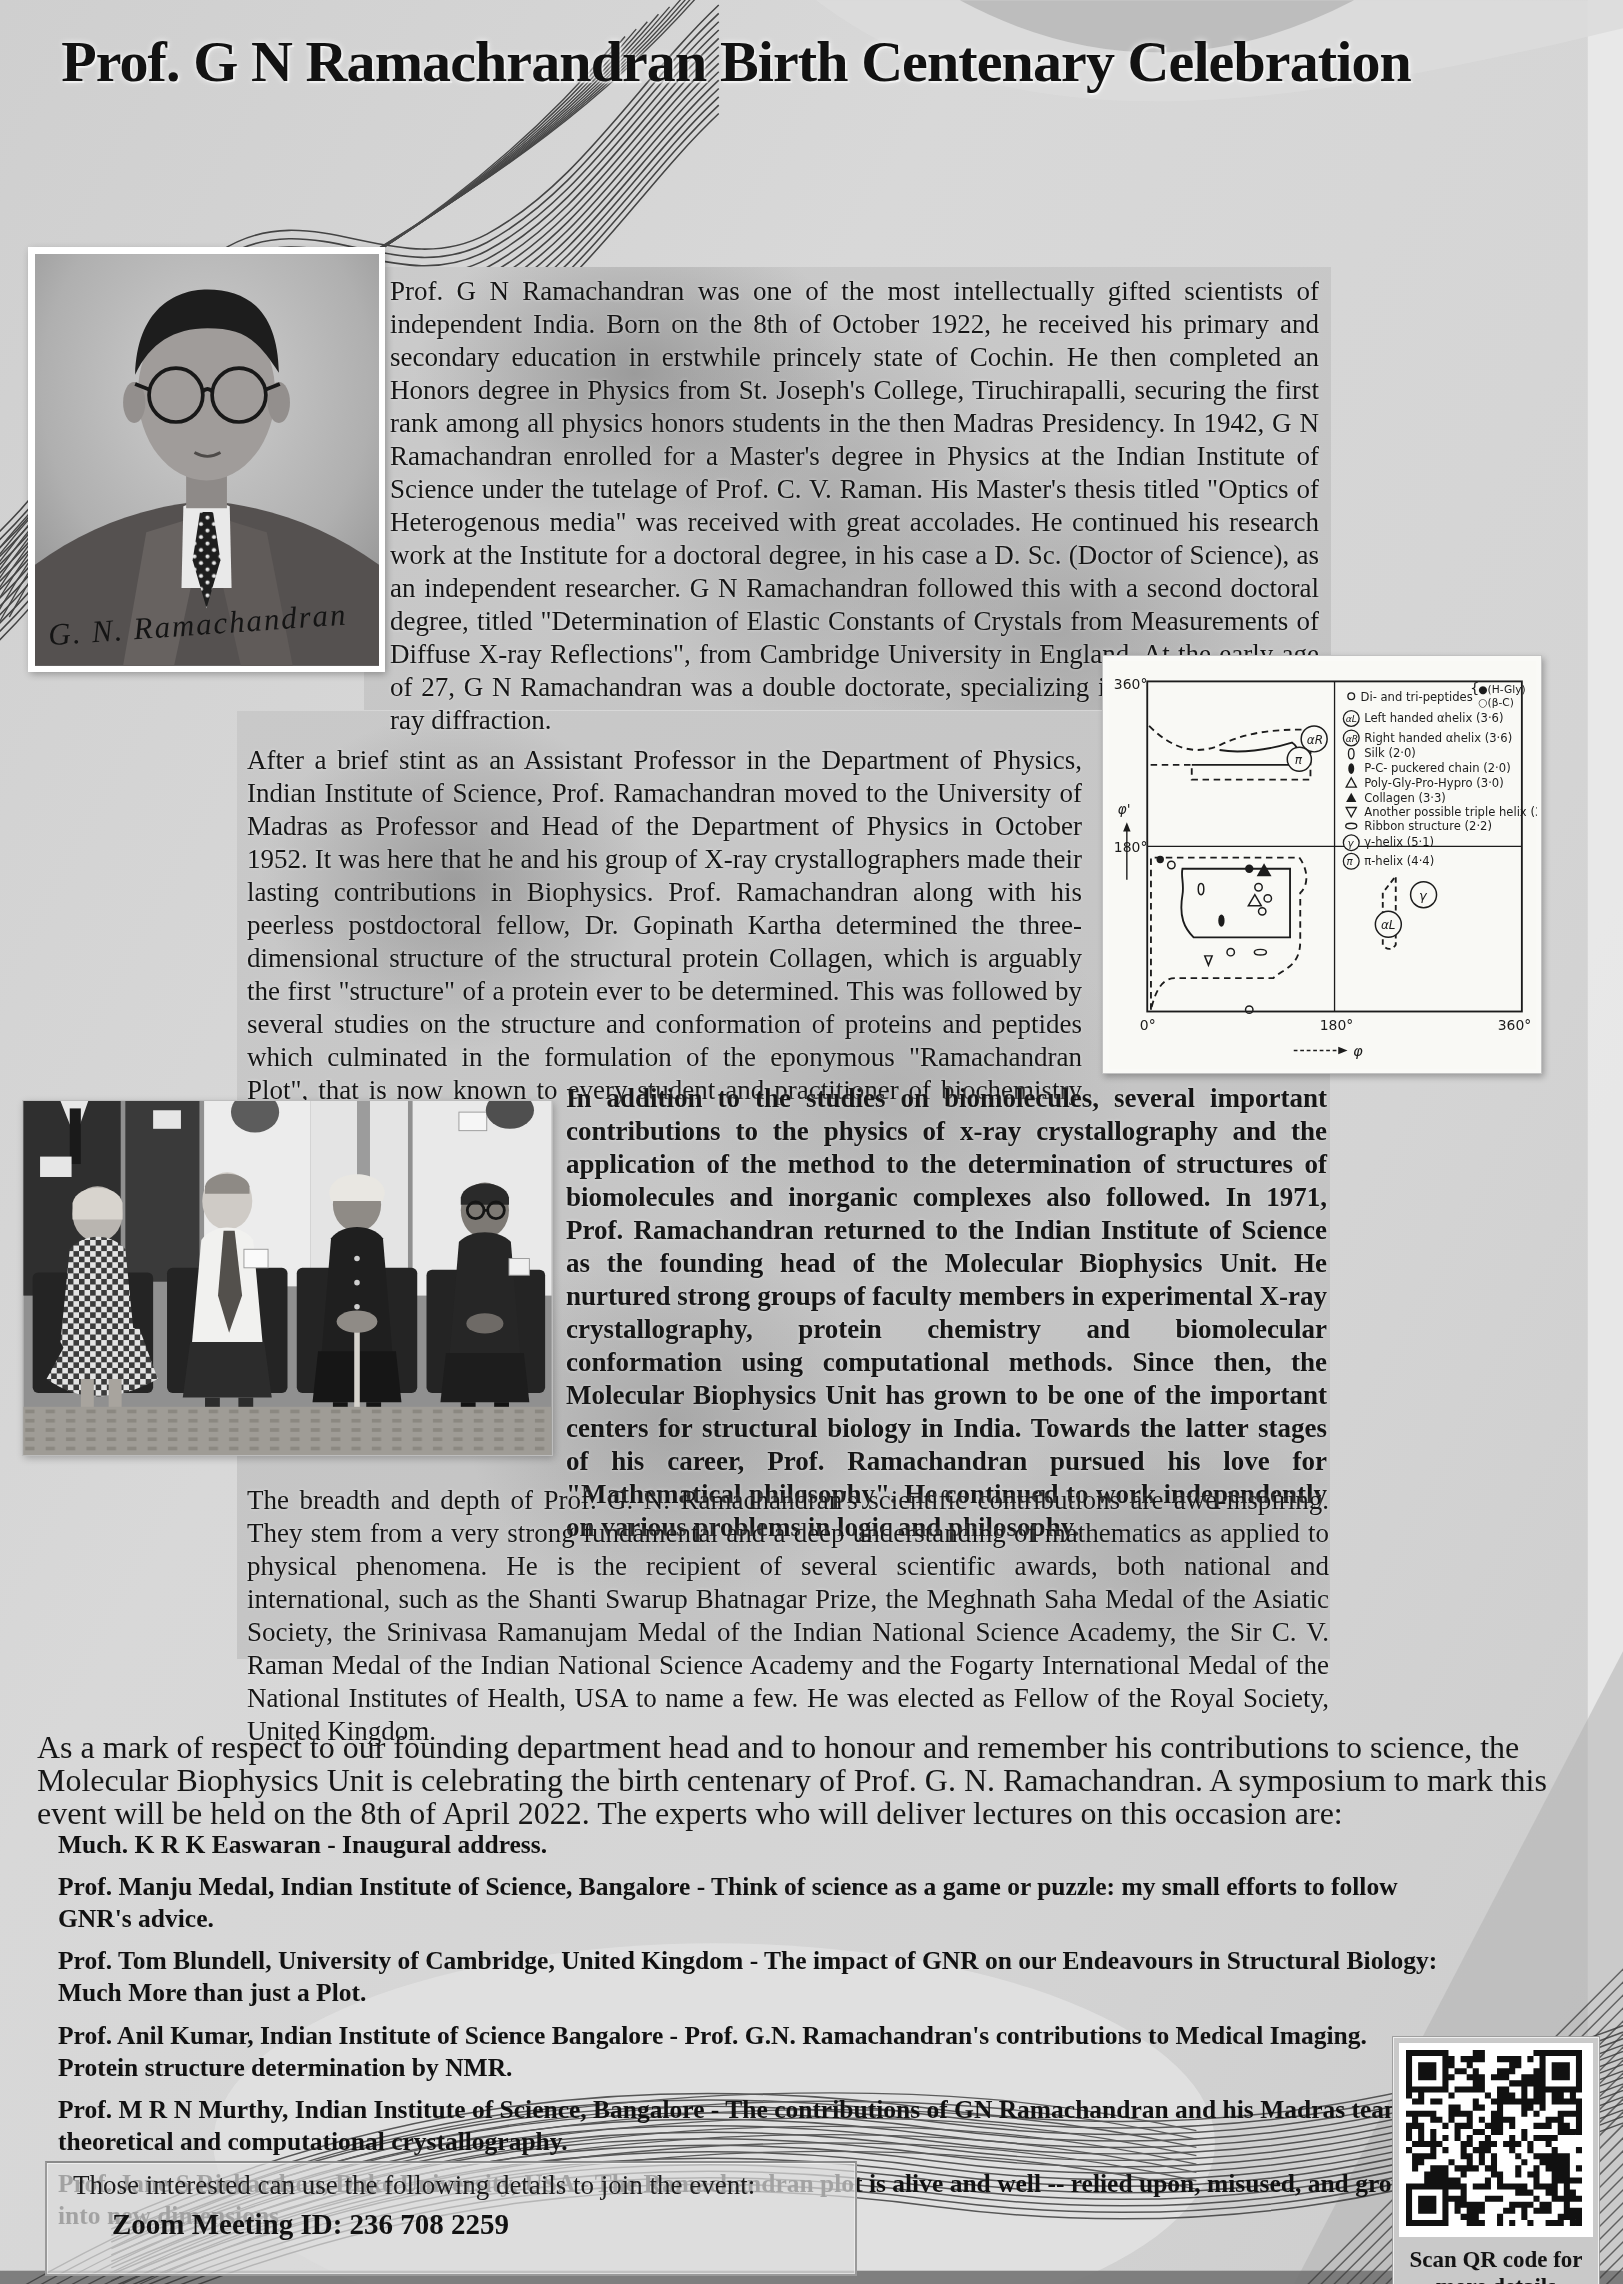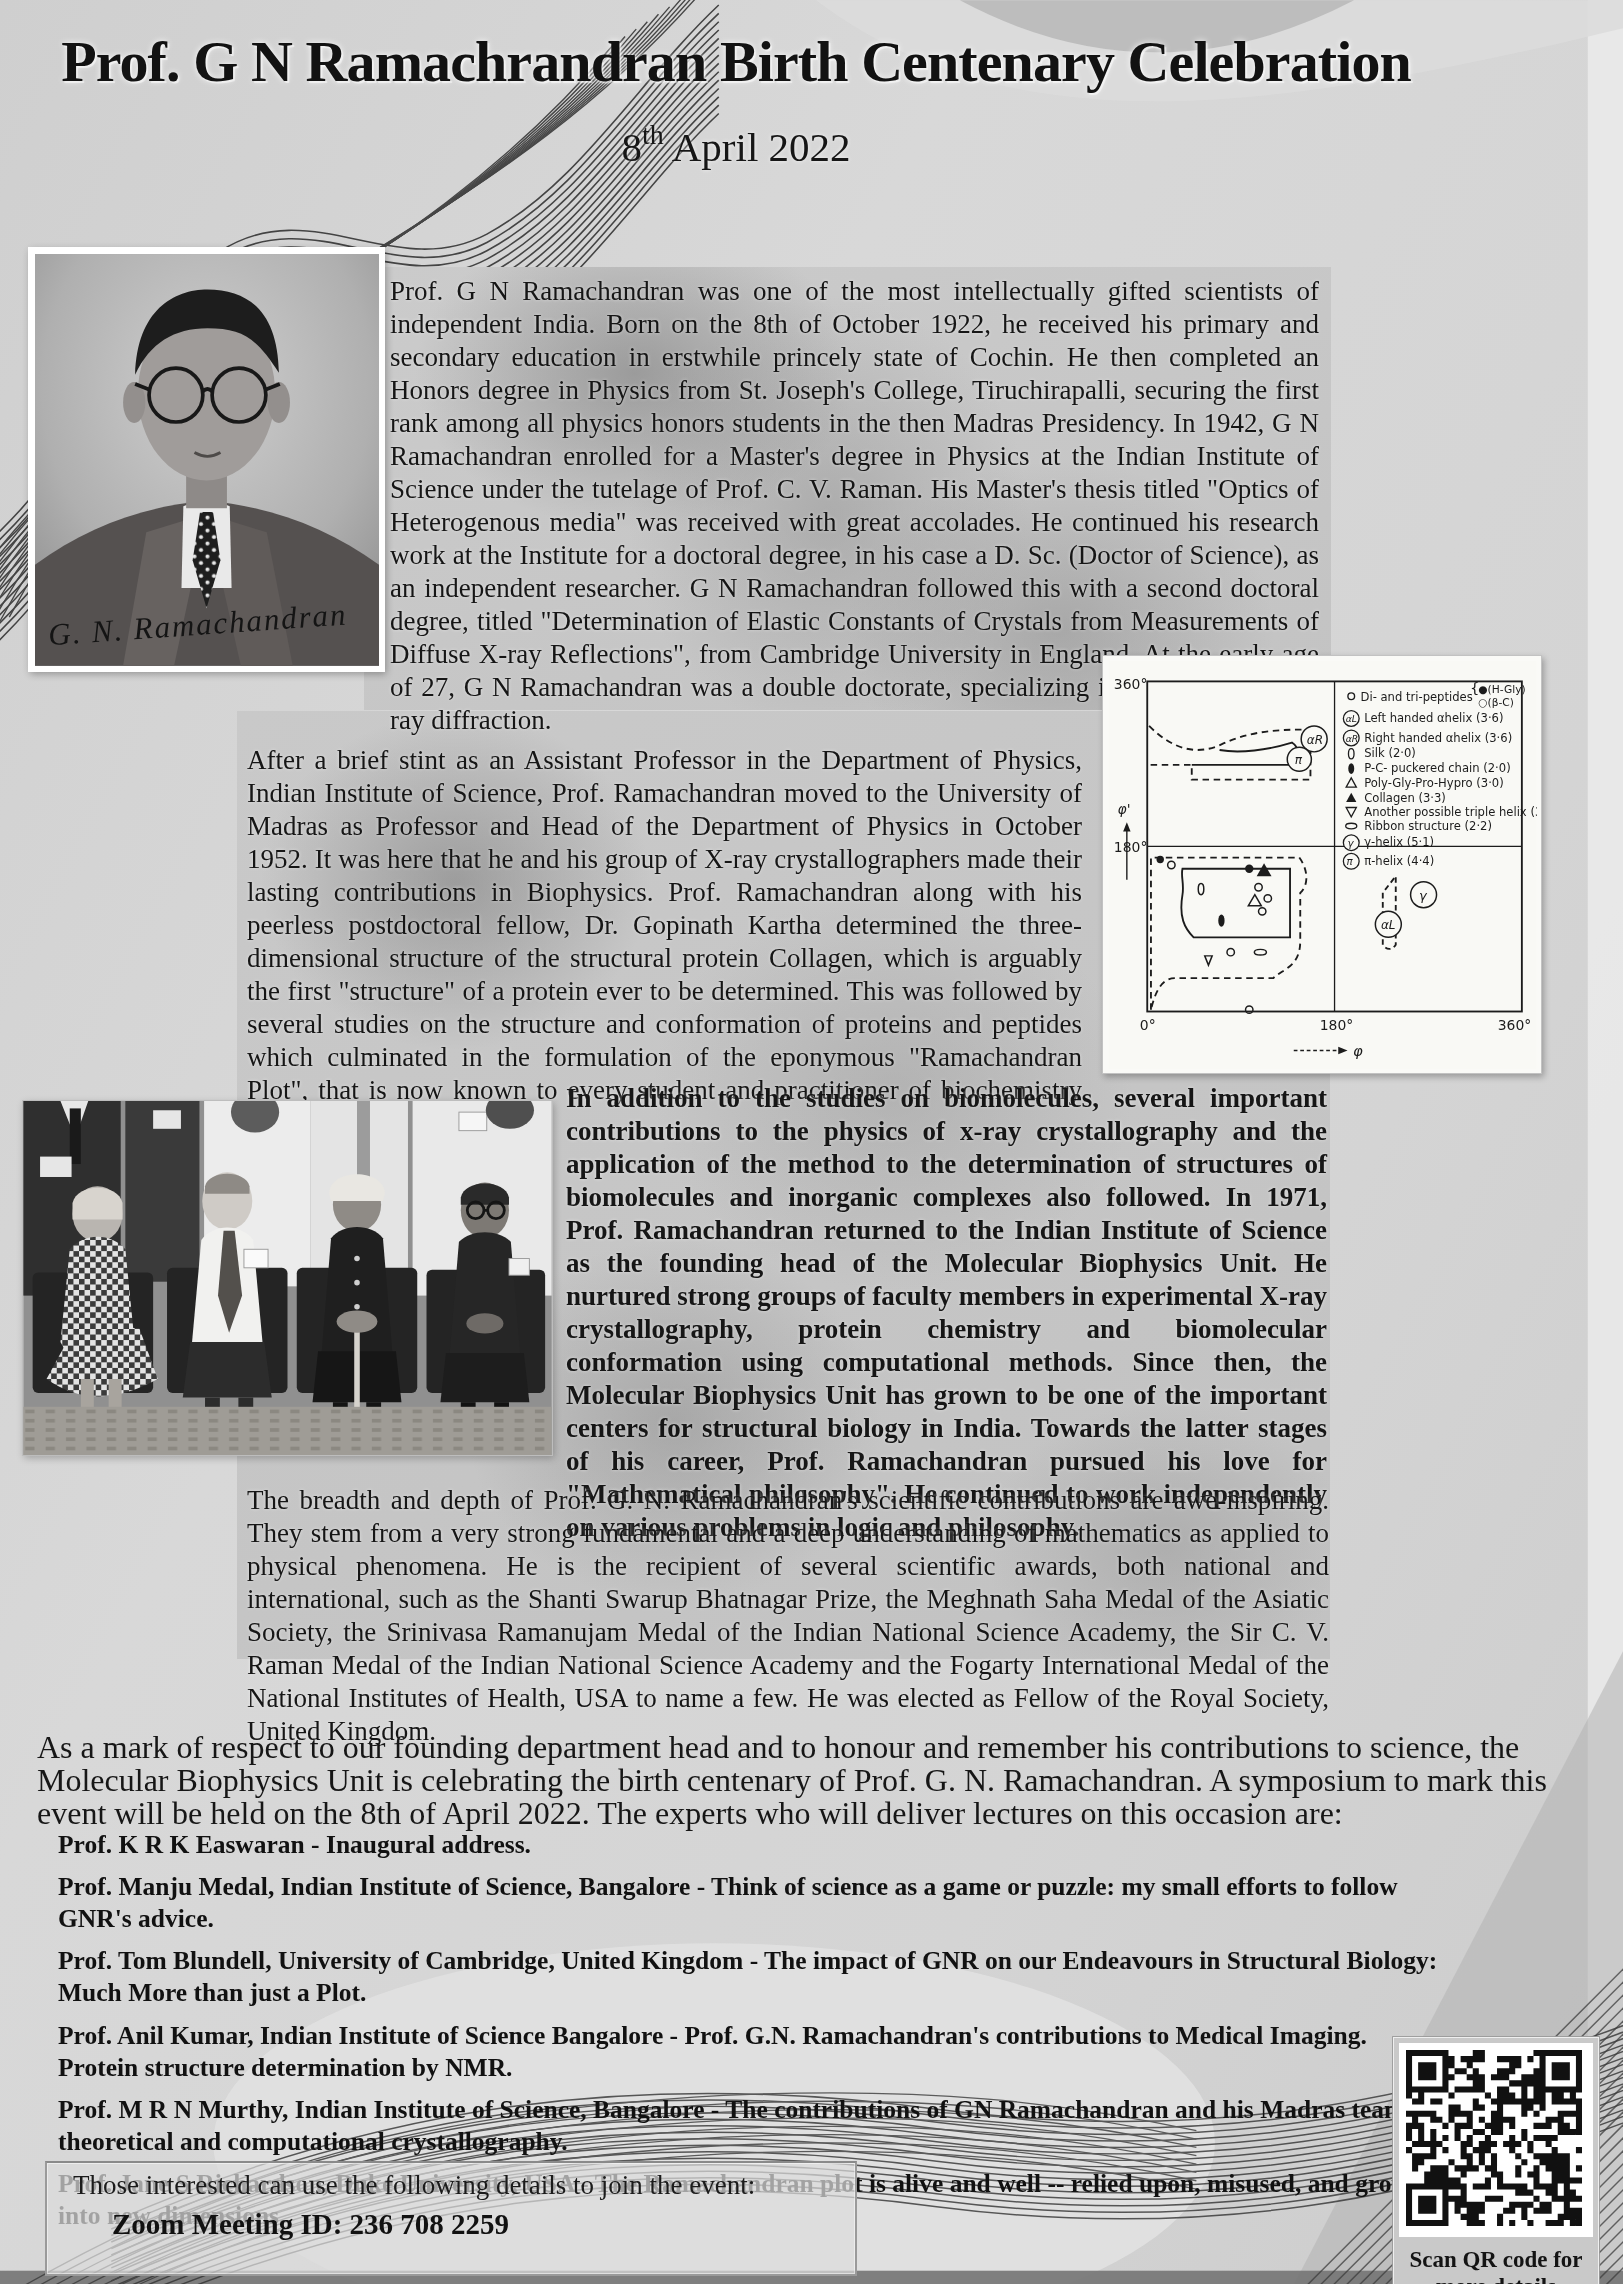--- a/index.html
+++ b/index.html
@@ -171,21 +171,20 @@
         <use href="#hatchE" x="266"></use>
       <use href="#hatchE" x="280"></use>
         <use href="#hatchE" x="294"></use>
         <use href="#hatchE" x="308"></use>
         <use href="#hatchE" x="322"></use>
     </g>
   </svg>
 
   <div class="header">
     <div class="title">Prof. G N Ramachrandran Birth Centenary Celebration</div>
-    <div class="date-line"><span>8</span><sup>th</sup><span> April 2022</span></div>
   </div>
 
   <div class="text-bg text-bg1"></div>
   <div class="text-bg text-bg2"></div>
 
   <div class="portrait">
     <div class="portrait-inner">
       <svg width="344" height="412" viewBox="0 0 371 444">
         <rect width="371" height="444" fill="#ababab"></rect>
         <rect width="371" height="444" fill="url(#pgrad)" opacity="0.9"></rect>
@@ -427,21 +426,21 @@
         <rect x="504" y="360" width="30" height="14" fill="#0e0e0e"></rect>
       </g>
 
       <rect x="0" y="330" width="570" height="52" fill="url(#carpet)"></rect>
     </svg>
   </div>
 
   <div class="para" id="intro-para">As a mark of respect to our founding department head and to honour and remember his contributions to science, the Molecular Biophysics Unit is celebrating the birth centenary of Prof. G. N. Ramachandran. A symposium to mark this event will be held on the 8th of April 2022. The experts who will deliver lectures on this occasion are:</div>
 
   <div class="speakers">
-    <div class="speaker">Prof. K R K Easwaran - Inaugural address.</div>
+    <div class="speaker">Much. K R K Easwaran - Inaugural address.</div>
     <div class="speaker">Prof. Manju Medal, Indian Institute of Science, Bangalore  - Think of science as a game or puzzle: my small efforts to follow GNR's advice.</div>
     <div class="speaker">Prof. Tom Blundell, University of Cambridge, United Kingdom - The impact of GNR on our Endeavours in Structural Biology: Much More than just a Plot.</div>
     <div class="speaker">Prof. Anil Kumar, Indian Institute of Science Bangalore - Prof. G.N. Ramachandran's contributions to Medical Imaging. Protein structure determination by NMR.</div>
     <div class="speaker">Prof. M R N Murthy, Indian Institute of Science, Bangalore - The contributions of GN Ramachandran and his Madras team to theoretical and computational crystallography.</div>
     <div class="speaker">Prof. Jane S Richardson, Duke University, USA - The Ramachandran plot is alive and well -- relied upon, misused, and growing into new dimensions.</div>
   </div>
 
   <div class="join-box">
     <div class="join-heading">Those interested can use the following details to join the event:</div>
     <div class="join-detail">Zoom Meeting ID: 236 708 2259</div>

